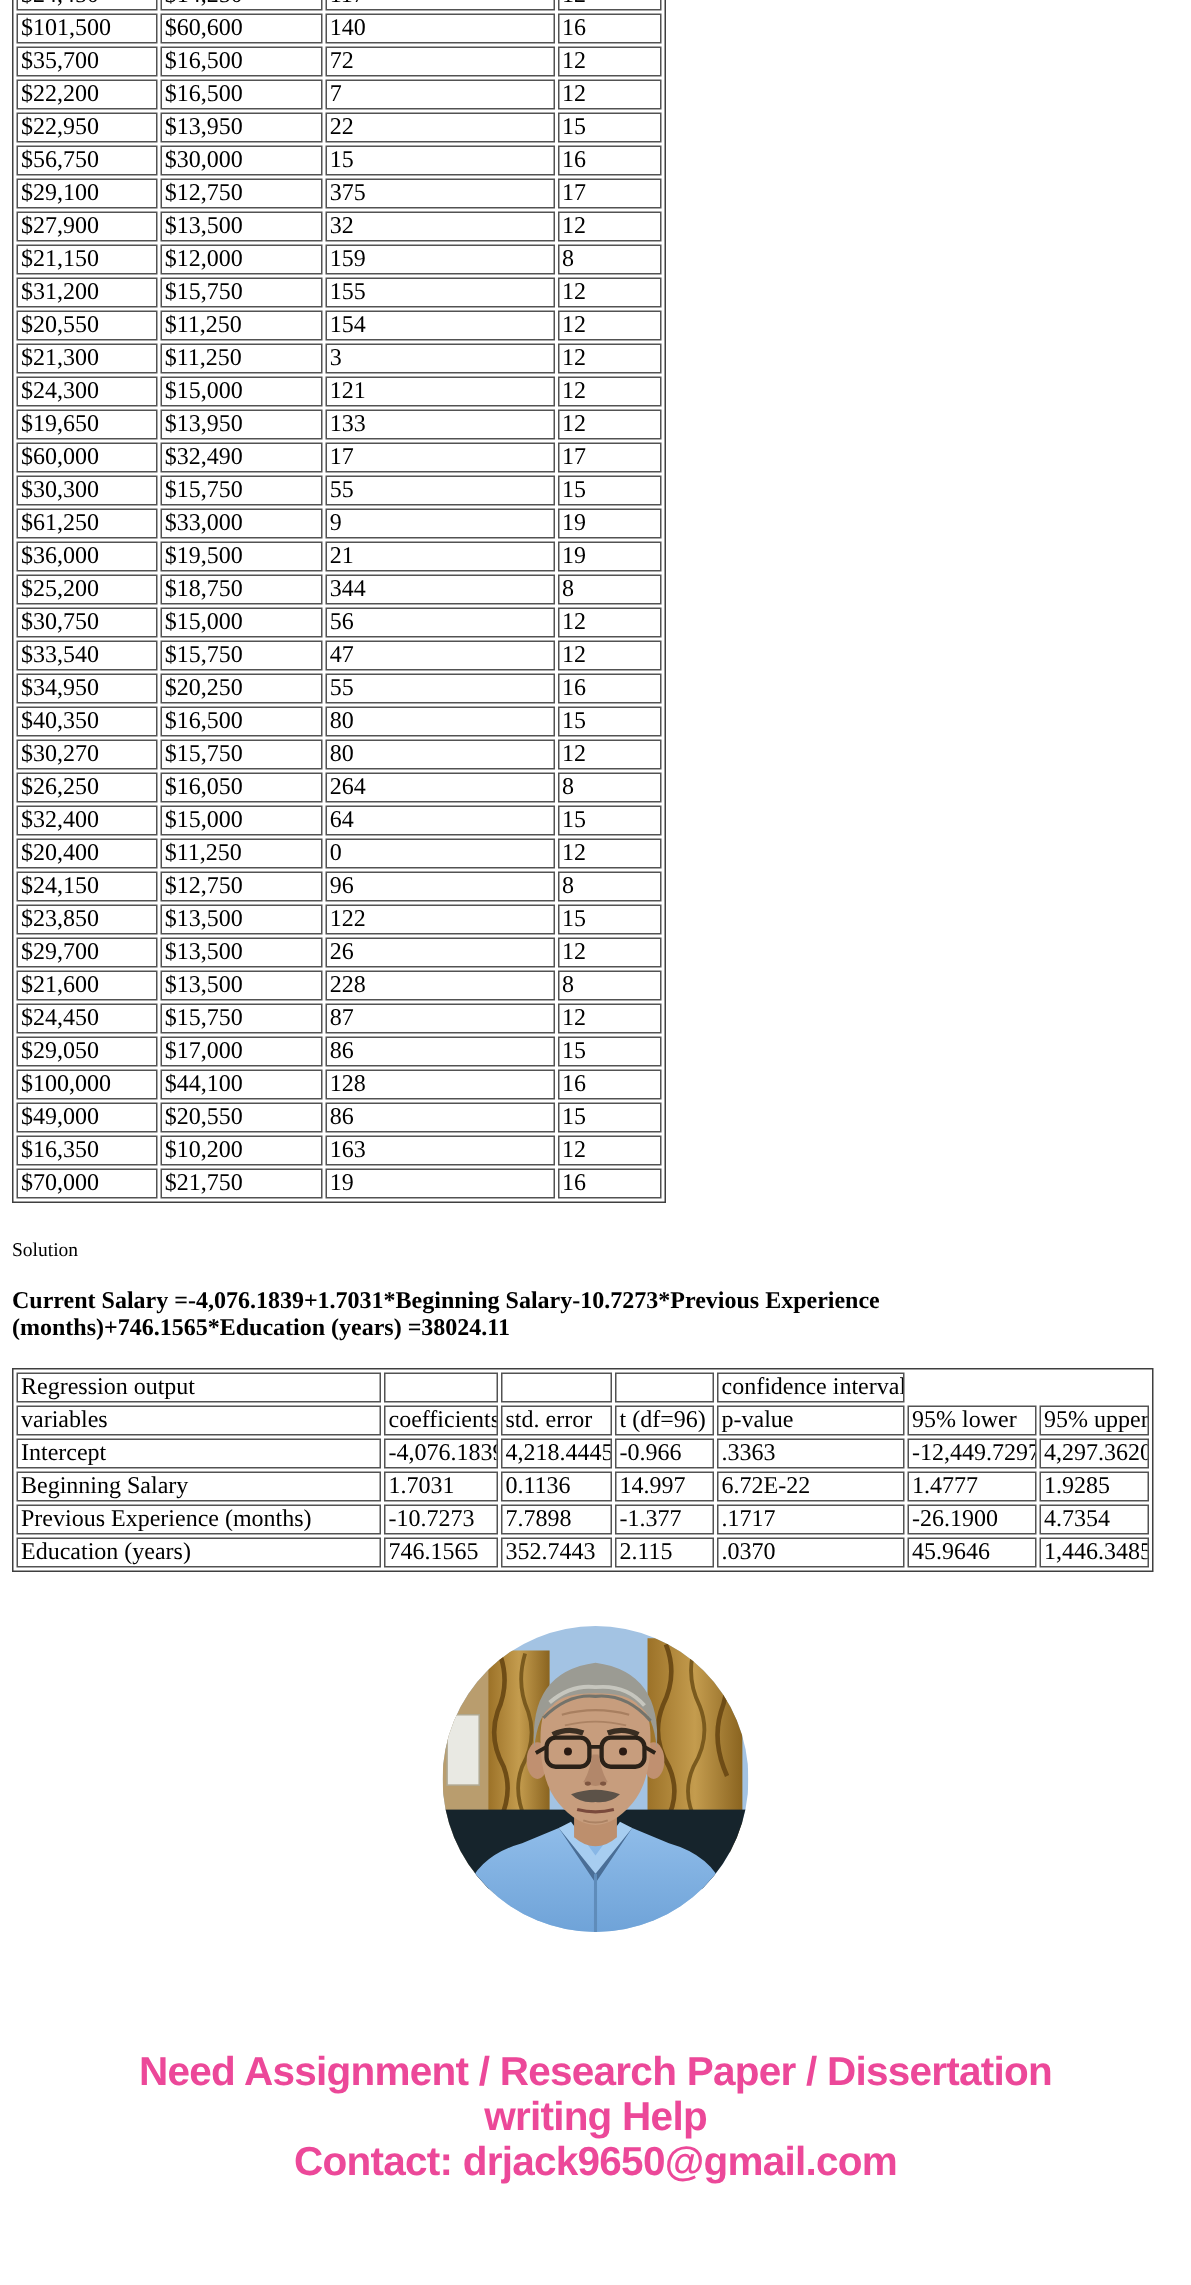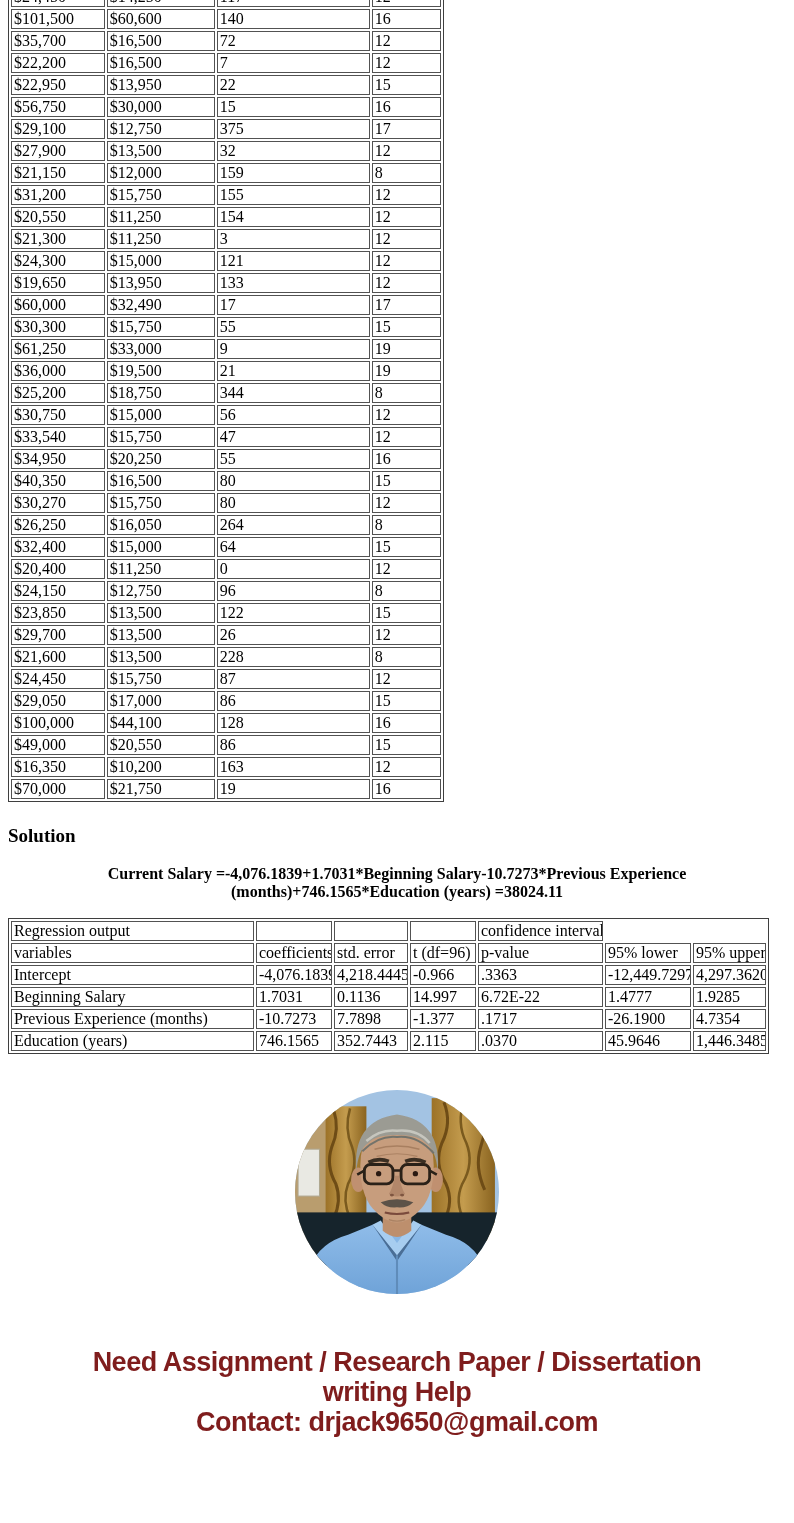--- a/index.html
+++ b/index.html
@@ -33,55 +33,54 @@
     white-space: nowrap;
     overflow: hidden;
     vertical-align: middle;
     text-align: left;
   }
 
   
   #salary-table { margin-top: -16px; width: 436px; }
 
   h3.solution-heading {
-    font-size: 19px;
-    font-weight: bold;
+    font-size: 13px;
+    font-weight: normal;
     margin: 23px 0 18px 0;
   }
   p.equation {
     font-weight: bold;
     font-size: 16px;
     line-height: 18px;
     margin: 18px 0 17px 0;
-    text-align: center;
   }
 
   #regression-table { width: 620px; }
   #regression-table td.no-border { border: none; }
   #regression-table td.t-col { }
 
   .photo-wrap {
     margin-top: 36px;
     text-align: center;
   }
   .avatar {
     display: inline-block;
     width: 204px;
     height: 204px;
   }
 
   .footer {
-    margin-top: 49px;
+    margin-top: 73px;
     text-align: center;
     font-family: "Liberation Sans", sans-serif;
     font-weight: bold;
     font-size: 27px;
     line-height: 30px;
     letter-spacing: -0.5px;
-    color: #7f1d1d;
+    color: #ec4899;
   }
 </style>
 </head>
 <body>
 
 <div class="page">
 
   <table class="data" id="salary-table">
     <colgroup>
       <col style="width:92px">

